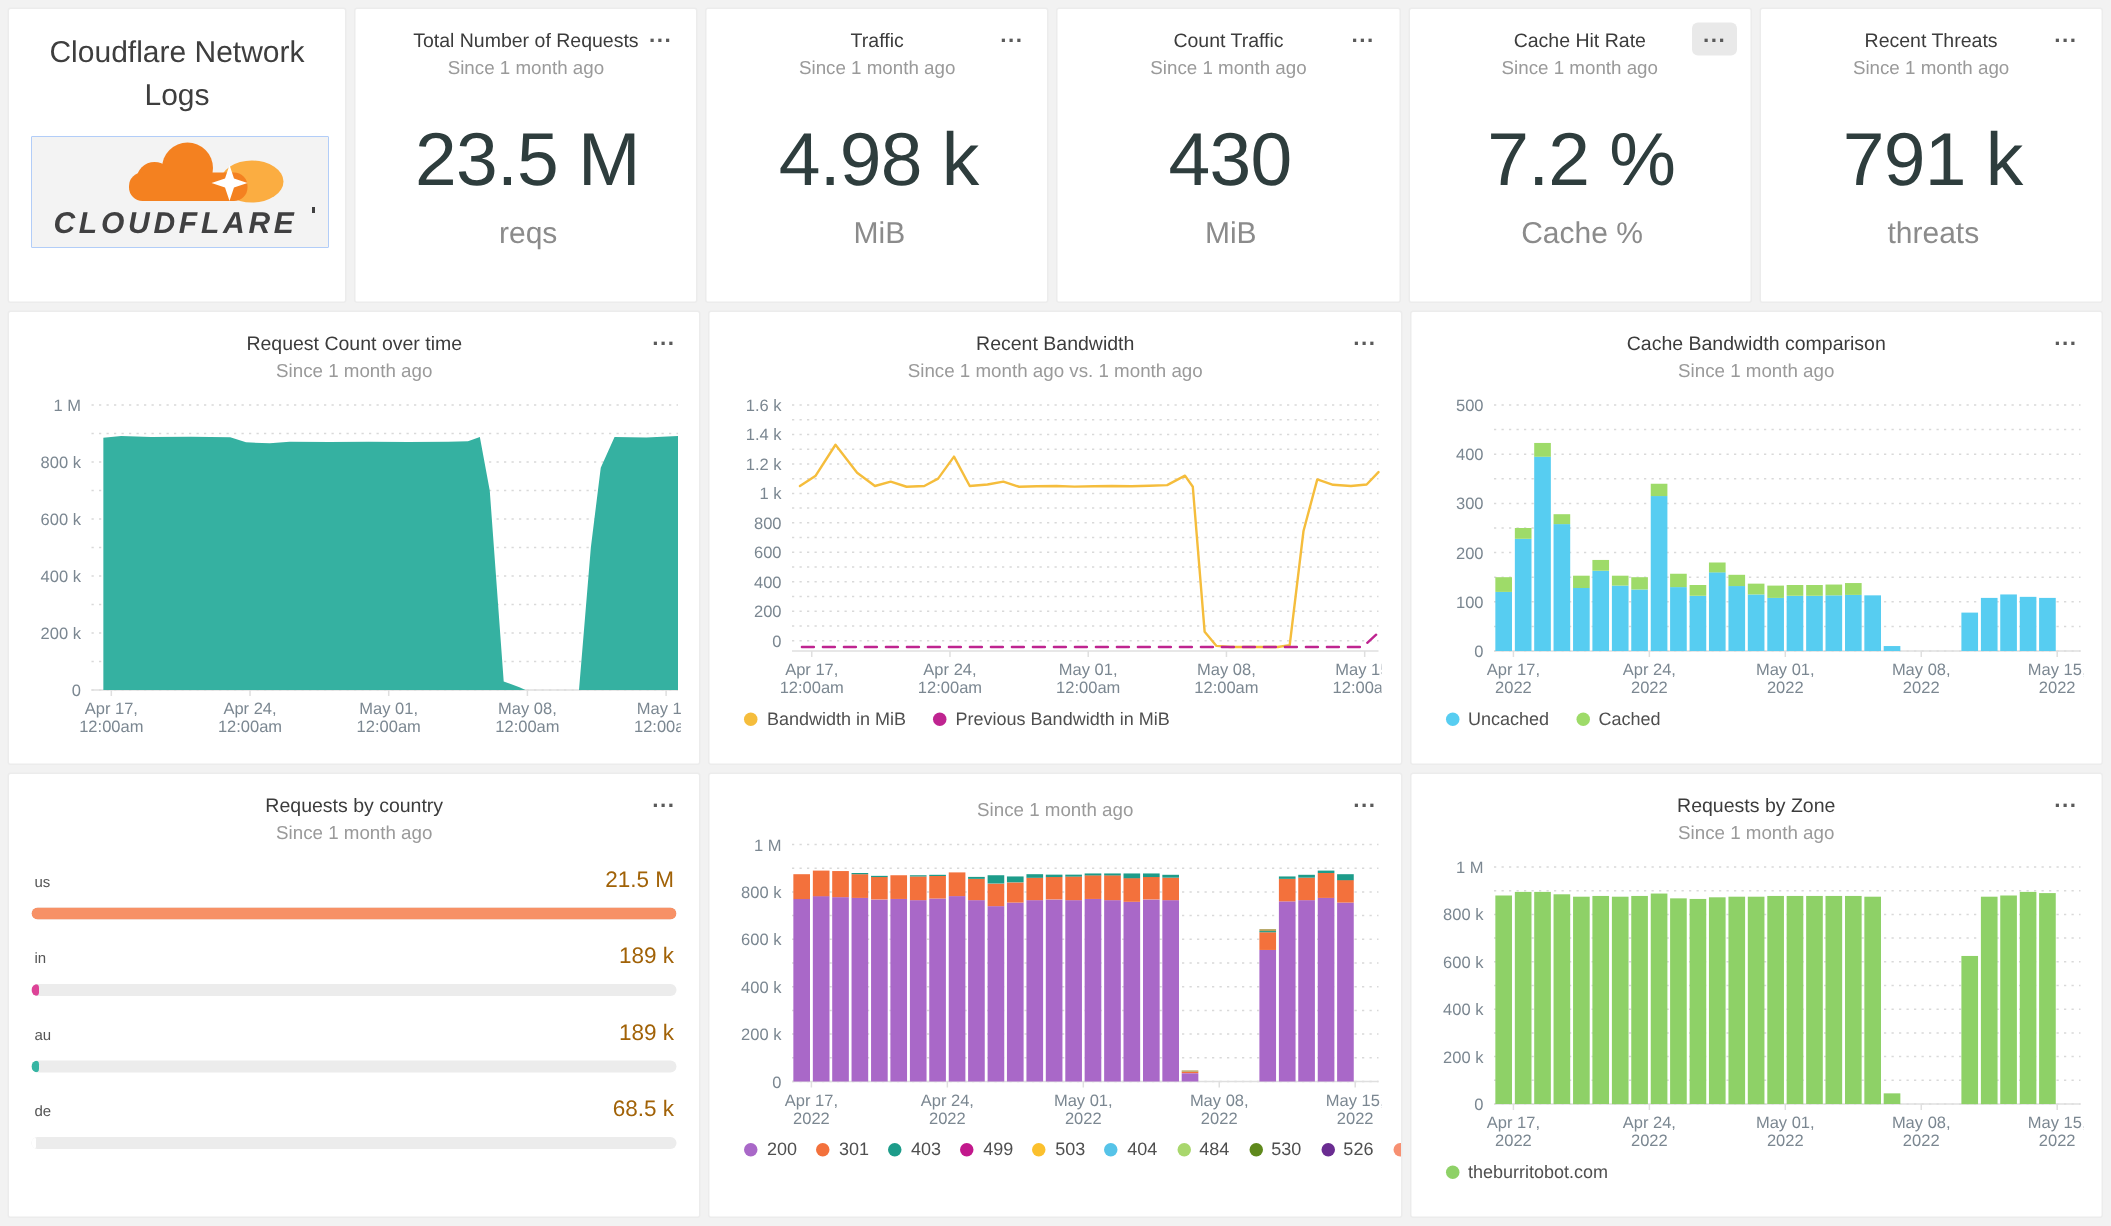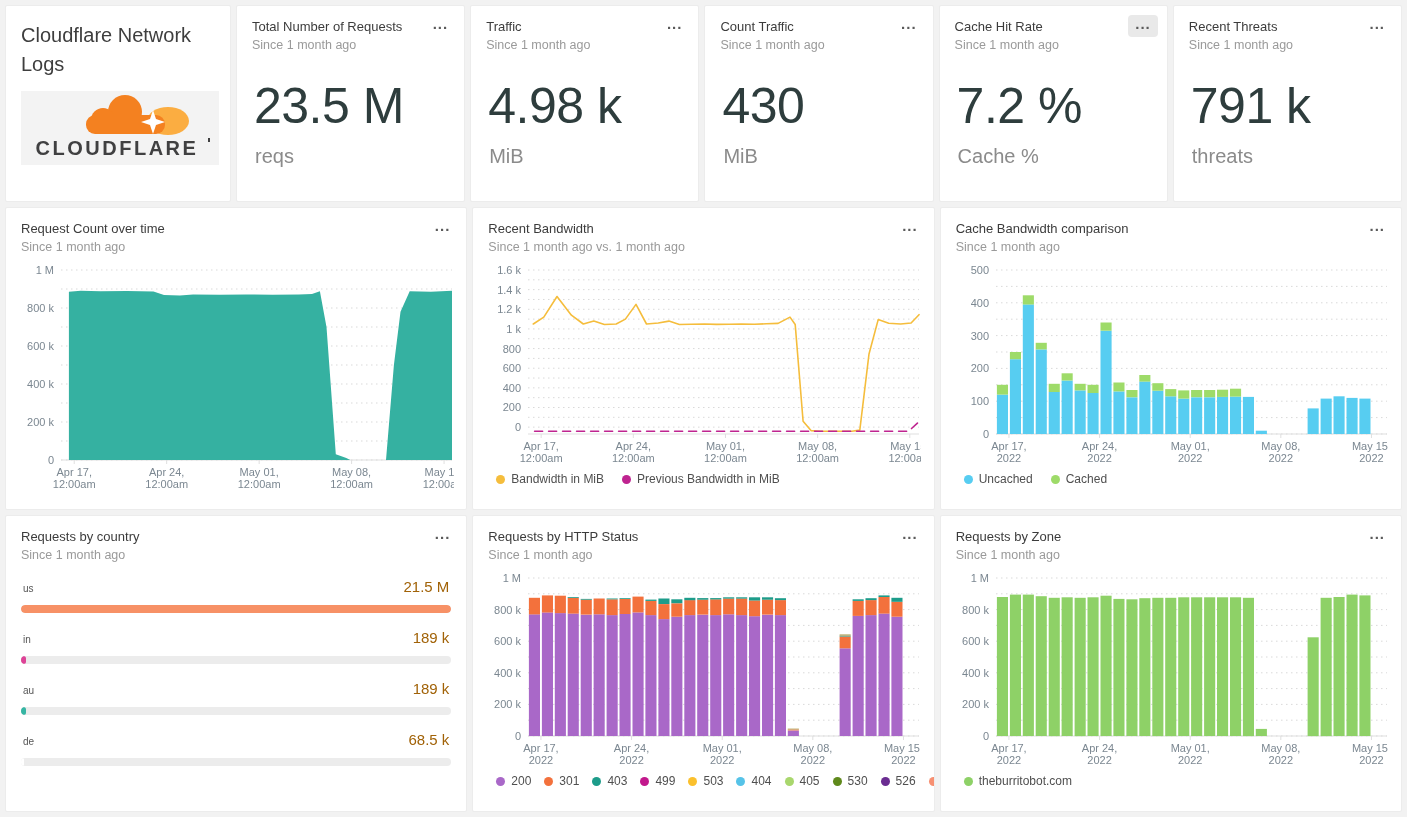--- a/index.html
+++ b/index.html
@@ -3,21 +3,21 @@
 <meta charset="utf-8">
 <style>
   * { box-sizing: border-box; }
   html,body { margin:0; padding:0; }
   body {
     width:1407px; height:817px; overflow:hidden;
     background:#f2f2f2;
     font-family:"Liberation Sans", sans-serif;
   }
   .page { padding:5px; display:flex; flex-direction:column; gap:5px; }
-  .row { display:grid; gap:5px; }
+  .row { display:grid; gap:5px;text-align:center; }
   .row.top { grid-template-columns:226px repeat(5,1fr); height:197px; }
   .row.mid { grid-template-columns:repeat(3,1fr); height:303px; }
   .row.bot { grid-template-columns:repeat(3,1fr); height:297px; }
   .card {
     position:relative;
     background:#ffffff;
     border:1px solid #ececec;
     border-radius:2px;
     padding:13px 15px;
     overflow:hidden;
@@ -32,21 +32,21 @@
   }
   .menu-btn.hl { background:#e9e9e9; }
   
   .stat-value {
     margin:25px 0 0 2px;
     font-size:50px; font-weight:400; color:#2e3d3d; letter-spacing:-0.5px;
   }
   .stat-unit { margin:10px 0 0 3px; font-size:20px; color:#8b8b8b; }
   
   .logo-title { font-size:20px; color:#3e3e3e; line-height:1.45; margin-top:2px; }
-  .logo-box { margin-top:12px; width:198px; height:74px; background:#3b82f6; }
+  .logo-box { margin-top:12px; width:198px; height:74px; background:#3b82f6;font-style:italic; }
   
   svg.chart { display:block; margin-top:8px; }
   .ytick { font-size:11px; fill:#7b8791; text-anchor:end; }
   .xtick { font-size:11px; fill:#7b8791; text-anchor:middle; }
   .grid { stroke:#d9d9d9; stroke-width:1; stroke-dasharray:1.5 3.5; }
   .axis { stroke:#dfdfdf; stroke-width:1; }
   .legend { display:flex; align-items:center; gap:18px; margin-top:4px; padding-left:8px; flex-wrap:nowrap; }
   .legend.tight { gap:13px; }
   .legend-item { display:flex; align-items:center; font-size:12px; color:#4f4f4f; cursor:pointer; white-space:nowrap; }
   .legend-dot { width:9px; height:9px; border-radius:50%; margin-right:6px; flex:0 0 auto; }
@@ -366,21 +366,20 @@
               <span class="cr-value">68.5 k</span>
             </div>
             <div class="cr-track" style="background: rgb(236, 236, 236);">
               <div class="cr-fill" style="width: max(0.6%, 3px); background: rgb(255, 255, 255);"></div>
             </div>
           </div>
         </div>
     </div>
 
     <div class="card">
-      <div class="card-title">Requests by HTTP Status</div>
       <div class="card-sub">Since 1 month ago</div>
       <div class="menu-btn">...</div>
       <svg class="chart" width="433" height="200">
           <line x1="40" x2="431" y1="166" y2="166" class="grid"></line>
           <line x1="40" x2="431" y1="150.2" y2="150.2" class="grid"></line>
           <line x1="40" x2="431" y1="134.4" y2="134.4" class="grid"></line>
           <line x1="40" x2="431" y1="118.6" y2="118.6" class="grid"></line>
           <line x1="40" x2="431" y1="102.8" y2="102.8" class="grid"></line>
           <line x1="40" x2="431" y1="87" y2="87" class="grid"></line>
           <line x1="40" x2="431" y1="71.2" y2="71.2" class="grid"></line>
@@ -505,21 +504,21 @@
           <span class="legend-item">
             <span class="legend-dot" style="background: rgb(251, 192, 45);"></span>
             <span>503</span>
           </span>
           <span class="legend-item">
             <span class="legend-dot" style="background: rgb(86, 195, 232);"></span>
             <span>404</span>
           </span>
           <span class="legend-item">
             <span class="legend-dot" style="background: rgb(169, 215, 109);"></span>
-            <span>405</span>
+            <span>484</span>
           </span>
           <span class="legend-item">
             <span class="legend-dot" style="background: rgb(95, 137, 28);"></span>
             <span>530</span>
           </span>
           <span class="legend-item">
             <span class="legend-dot" style="background: rgb(106, 44, 145);"></span>
             <span>526</span>
           </span>
           <span class="legend-item">

